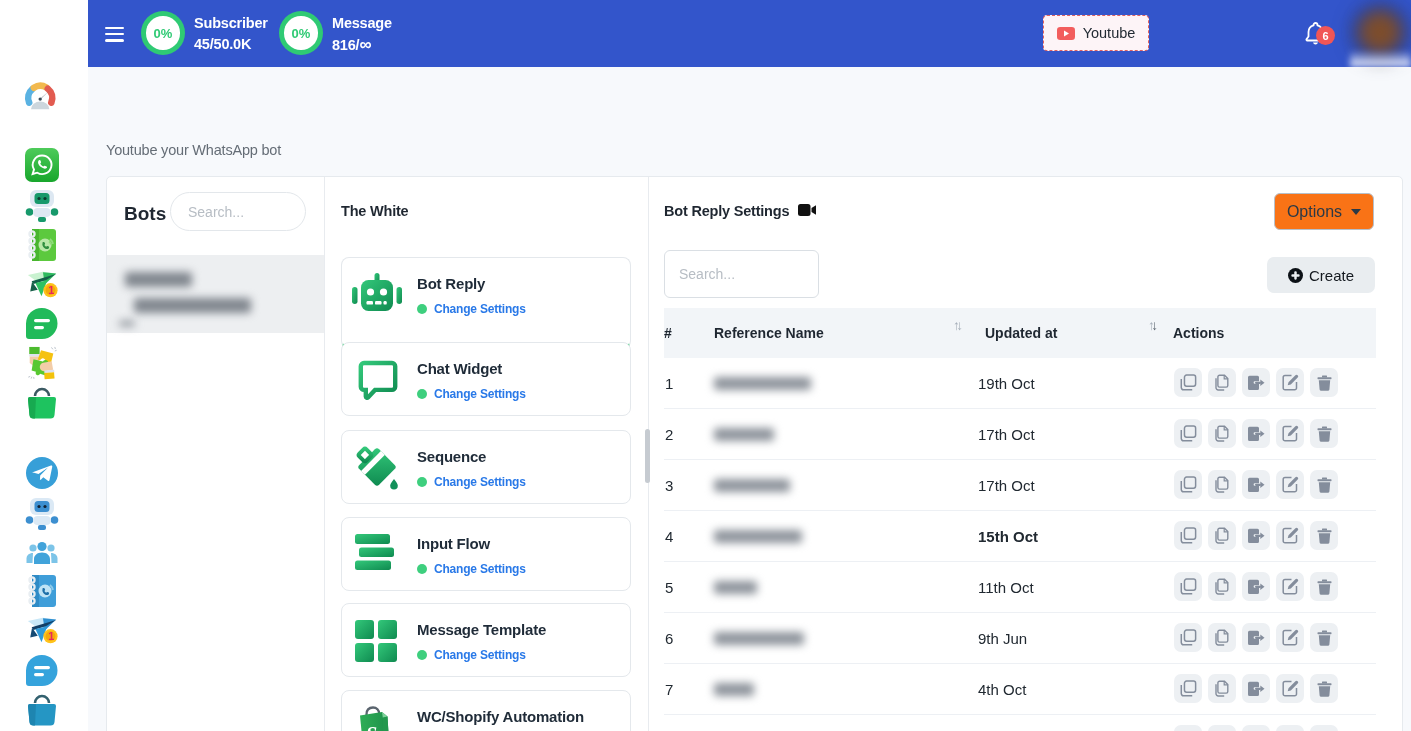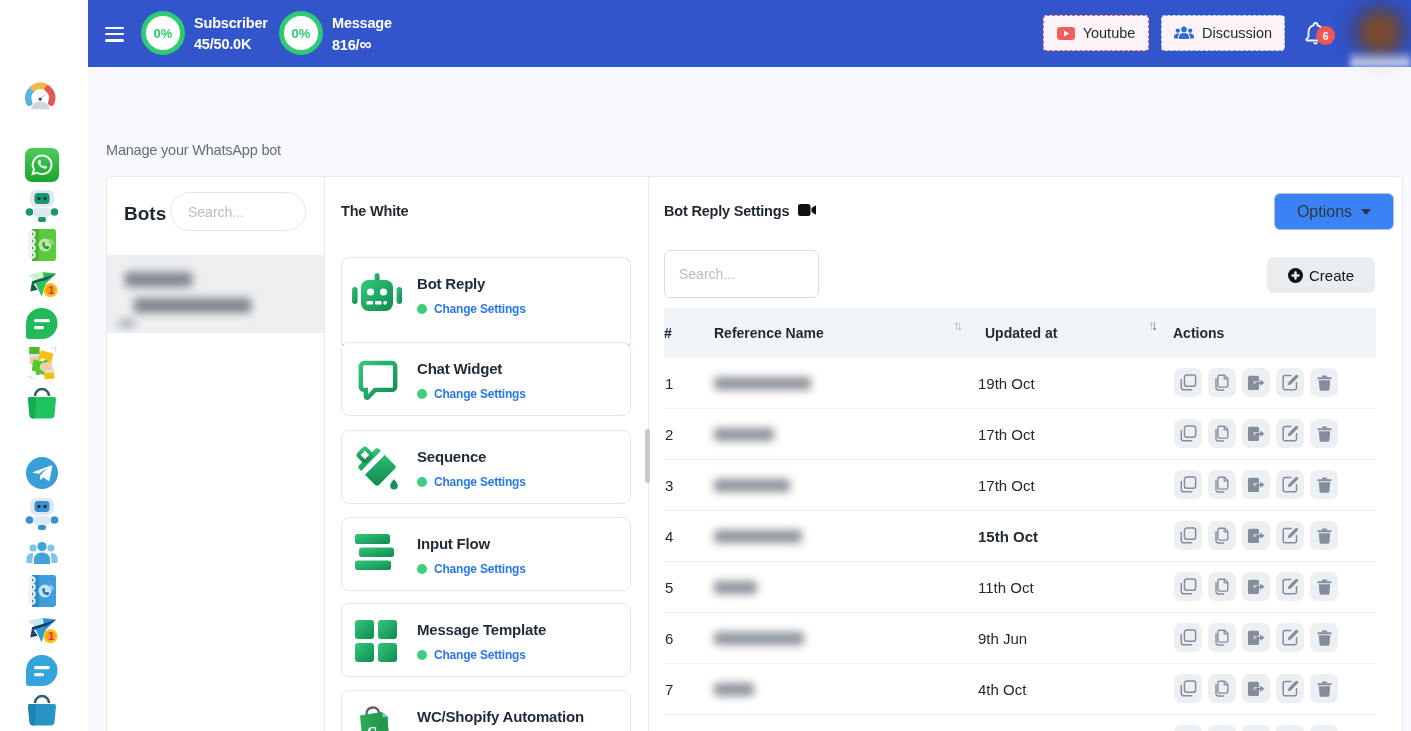--- a/index.html
+++ b/index.html
@@ -32,21 +32,21 @@
 .colTitle { position:absolute; font-size:14.5px; letter-spacing:-0.2px; font-weight:bold; color:#1f2731; }
 .menuCard { position:absolute; left:234px; width:290px; height:74px; border:1px solid #e4e8ec; border-radius:8px; background:#fff; }
 .menuCard.active { border-bottom:3px solid #2ecc71; height:92px; }
 .menuIcon { position:absolute; left:12px; top:15px; width:46px; height:44px; }
 .menuTitle { position:absolute; left:75px; top:17px; font-size:15px; letter-spacing:-0.2px; font-weight:bold; color:#1f2b38; }
 .menuLink { position:absolute; left:75px; top:44px; display:flex; align-items:center; }
 .mdot { width:10px; height:10px; border-radius:50%; background:#3ecf7e; margin-right:7px; }
 .mlink { font-size:12px; letter-spacing:-0.2px; font-weight:bold; color:#2979e8; }
 
 .camicon { position:absolute; left:691px; top:27px; }
-.optBtn { position:absolute; left:1167px; top:16px; width:120px; height:37px; border:1px solid #b6c0ca; border-radius:6px; background:#3b82f6; display:flex; align-items:center; justify-content:center; font-size:16px; color:#2b3946; }
+.optBtn { position:absolute; left:1167px; top:16px; width:100px; height:37px; border:1px solid #b6c0ca; border-radius:6px; background:#f97316; display:flex; align-items:center; justify-content:center; font-size:16px; color:#2b3946; }
 .caret { display:inline-block; margin-left:9px; width:0; height:0; border-left:5px solid transparent; border-right:5px solid transparent; border-top:6px solid #2b3946; }
 .tSearch { position:absolute; left:557px; top:73px; width:155px; height:48px; border:1px solid #dadfe4; border-radius:6px; font-size:14px; color:#b7bdc4; display:flex; align-items:center; padding-left:14px; background:#fff; }
 .createBtn { position:absolute; left:1160px; top:80px; width:108px; height:36px; background:#e9edf0; border-radius:7px; display:flex; align-items:center; justify-content:center; font-size:15px; color:#14191f; }
 .thead { position:absolute; left:557px; top:131px; width:712px; height:50px; background:#f2f5f8; }
 .th { position:absolute; font-size:14px; font-weight:bold; color:#1f2731; top:148px; }
 .trow { position:absolute; left:557px; width:712px; height:51px; border-bottom:1px solid #edf0f4; }
 .tnum { position:absolute; left:1px; font-size:15px; color:#212931; }
 .tdate { position:absolute; left:314px; font-size:15px; color:#212931; }
 .actions { position:absolute; left:510px; display:flex; gap:6px; }
 .abtn { width:28px; height:29px; background:#edf0f3; border-radius:7px; display:flex; align-items:center; justify-content:center; }
@@ -69,31 +69,20 @@
         <div class="inner">0%</div>
       </div>
     <div class="nstat" style="left:244px;">Message<br>816/<span style="font-size:17px;">∞</span></div>
     <div class="nbtn" style="left:955px; width:106px; border:1px dashed #e06060;">
       <svg width="18" height="13" viewBox="0 0 18 13" style="margin-right:8px;">
           <rect x="0" y="0" width="18" height="13" rx="3.2" fill="#f25d5d"></rect>
           <path d="M7 3.6 L12 6.5 L7 9.4 Z" fill="#fff"></path>
         </svg>
       Youtube
     </div>
-    <div class="nbtn" style="left:1073px; width:124px; border:1px dashed #7aa7e8;">
-      <svg width="20" height="14" viewBox="0 0 20 14" style="margin-right:8px;" fill="#2f6fd8">
-          <circle cx="10" cy="3.4" r="2.8"></circle>
-          <circle cx="3.8" cy="4.6" r="2.2"></circle>
-          <circle cx="16.2" cy="4.6" r="2.2"></circle>
-          <path d="M10 7 c-3 0-5 1.6-5 4 v2 h10 v-2 c0-2.4-2-4-5-4z"></path>
-          <path d="M3.8 7.4 c-2.2 0-3.8 1.3-3.8 3.2 v1.9 h4 v-1.5 c0-1.4.6-2.6 1.6-3.3 a6 6 0 0 0-1.8-.3z"></path>
-          <path d="M16.2 7.4 c2.2 0 3.8 1.3 3.8 3.2 v1.9 h-4 v-1.5 c0-1.4-.6-2.6-1.6-3.3 a6 6 0 0 1 1.8-.3z"></path>
-        </svg>
-      Discussion
-    </div>
     <svg class="bell" width="23" height="25" viewBox="0 0 23 25">
         <path d="M11.5 2 a2 2 0 0 1 2 2 v.4 a7 7 0 0 1 5 6.6 v4.5 l2 2.8 a.8.8 0 0 1-.7 1.2 H3.2 a.8.8 0 0 1-.7-1.2 l2-2.8 V11 a7 7 0 0 1 5-6.6 V4 a2 2 0 0 1 2-2z" fill="none" stroke="#fff" stroke-width="1.8"></path>
         <path d="M9 21.5 a2.6 2.6 0 0 0 5 0z" fill="#fff"></path>
       </svg>
     <div class="badge">6</div>
     <div class="avatar"></div>
       <div class="avhalo"></div>
       <div class="avwhite"></div>
   </div>
 
@@ -227,21 +216,21 @@
 <rect x="9" y="12" width="16" height="3.2" rx="1.6" fill="#fff"></rect>
         <rect x="9" y="19" width="10" height="3.2" rx="1.6" fill="#fff"></rect>
 </svg>
       <svg class="sicon" style="top:693px;" width="34" height="34" viewBox="0 0 34 34">
 <path d="M10 10 a7 7 0 0 1 14 0" fill="none" stroke="#33616f" stroke-width="2.6"></path>
 <path d="M5 11 h24 a2 2 0 0 1 2 2 l-1.5 16 a4 4 0 0 1-4 3.6 H8.5 a4 4 0 0 1-4-3.6 L3 13 a2 2 0 0 1 2-2z" fill="#2596c4"></path>
 <path d="M5 11 h6 l-1 21.6 H8.5 a4 4 0 0 1-4-3.6 L3 13 a2 2 0 0 1 2-2z" fill="#1e85b0"></path>
 </svg>
     </div>
 
-  <div class="sub">Manage your WhatsApp bot</div>
+  <div class="sub">Youtube your WhatsApp bot</div>
 
   <div class="card">
     <div class="vline" style="left:217px;"></div>
     <div class="vline" style="left:541px;"></div>
     <div style="position:absolute; left:537.5px; top:252px; width:5px; height:54px; background:#c6cbd1; border-radius:3px;"></div>
 
     <div class="botsTitle">Bots</div>
     <div class="botSearch">Search...</div>
     <div class="selItem">
       <div class="blurbar" style="left:18px; top:17px; width:67px; height:15px;"></div>

